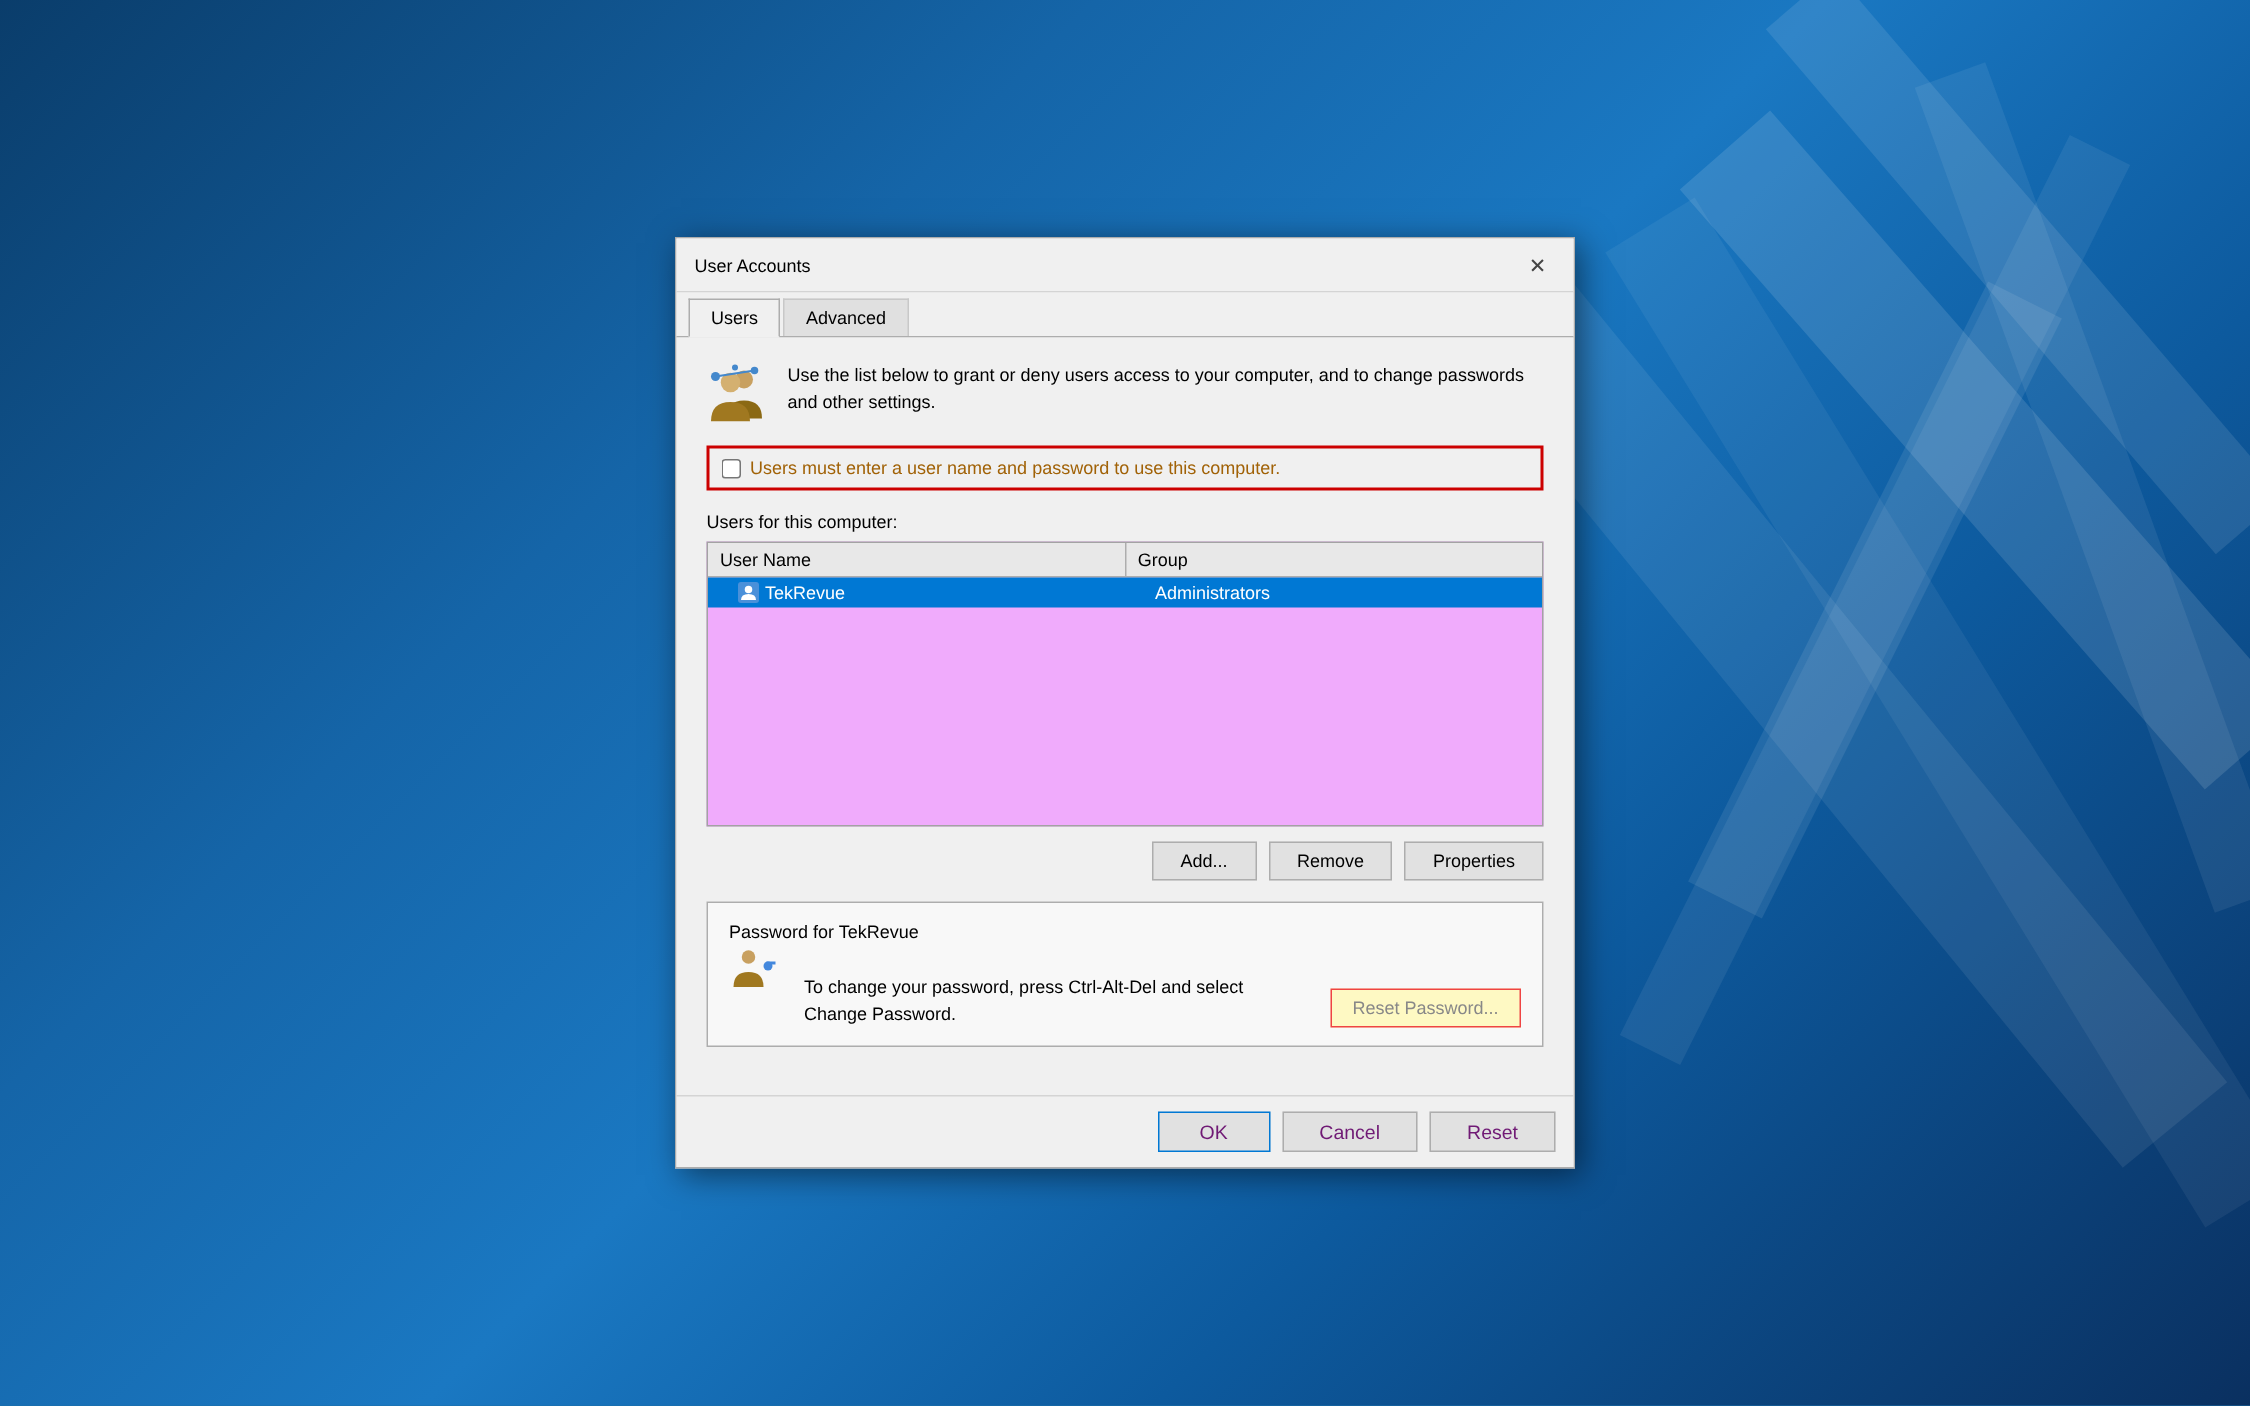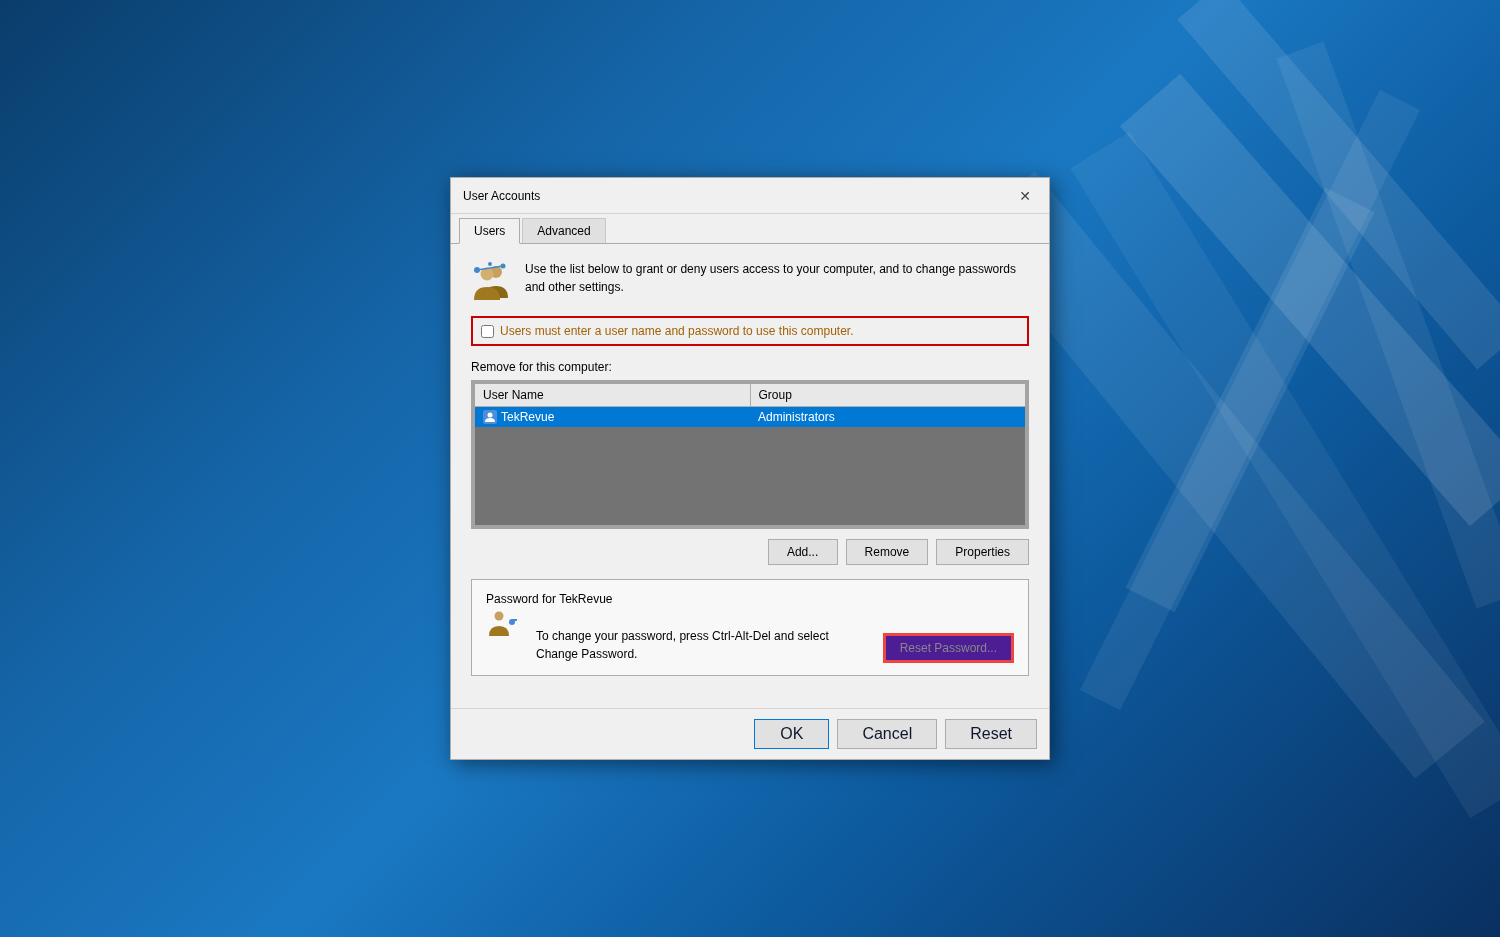--- a/index.html
+++ b/index.html
@@ -155,23 +155,23 @@
 
     
     .section-label {
       font-size: 12px;
       color: #000;
       margin-bottom: 6px;
     }
 
     
     .users-list {
-      border: 4px solid #a3a3a3;
-      background: #737373;
-      height: 149px;
+      border: 1px solid #a3a3a3;
+      background: #f0abfc;
+      height: 190px;
       margin-bottom: 10px;
     }
 
     .list-header {
       display: flex;
       background: #e8e8e8;
       border-bottom: 1px solid #adadad;
     }
 
     .list-header-cell {
@@ -198,20 +198,21 @@
       color: #fff;
     }
 
     .list-cell {
       padding: 3px 8px;
       font-size: 12px;
       flex: 1;
       display: flex;
       align-items: center;
       gap: 4px;
+      margin-left: 12px;
     }
 
     
     .row-user-icon {
       width: 14px;
       height: 14px;
       background: #4a90d9;
       border-radius: 2px;
       flex-shrink: 0;
       display: flex;
@@ -270,46 +271,46 @@
       font-size: 12px;
       color: #000;
       line-height: 1.5;
       flex: 1;
       margin-top: 21px;
     }
 
     .reset-btn {
       padding: 5px 14px;
       font-size: 12px;
-      background: #4c1d95;
-      border: 3px solid #ef4444;
+      background: #fef9c3;
+      border: 1px solid #ef4444;
       cursor: pointer;
       color: #888;
       font-family: inherit;
       align-self: flex-end;
     }
 
     
     .dialog-footer {
       display: flex;
       justify-content: flex-end;
       gap: 8px;
       padding: 10px 12px;
       background: #f0f0f0;
       border-top: 1px solid #d4d4d4;
     }
 
     .footer-btn {
       padding: 5px 24px;
-      font-size: 16px;
+      font-size: 13px;
       border: 1px solid #adadad;
       cursor: pointer;
       font-family: inherit;
       background: #e1e1e1;
-      color: #0f172a;
+      color: #701a75;
       min-width: 75px;
     }
 
     .footer-btn.primary {
       border-color: #0078d4;
       background: #e1e1e1;
     }
 
     
     .desktop-decoration {
@@ -394,21 +395,21 @@
           </svg>
         </div>
         <div class="header-text">Use the list below to grant or deny users access to your computer, and to change passwords and other settings.</div>
       </div>
 
       <div class="checkbox-row">
         <input type="checkbox" id="mustEnterPwd" style="">
         <label for="mustEnterPwd" class="checkbox-label">Users must enter a user name and password to use this computer.</label>
       </div>
 
-      <div class="section-label">Remove for this computer:</div>
+      <div class="section-label">Users for this computer:</div>
 
       <div class="users-list">
         <div class="list-header">
           <div class="list-header-cell">User Name</div>
           <div class="list-header-cell">Group</div>
         </div>
         <div class="list-row selected">
           <div class="list-cell">
             <div class="row-user-icon">
               <svg width="12" height="12" viewBox="0 0 12 12" xmlns="http://www.w3.org/2000/svg">

